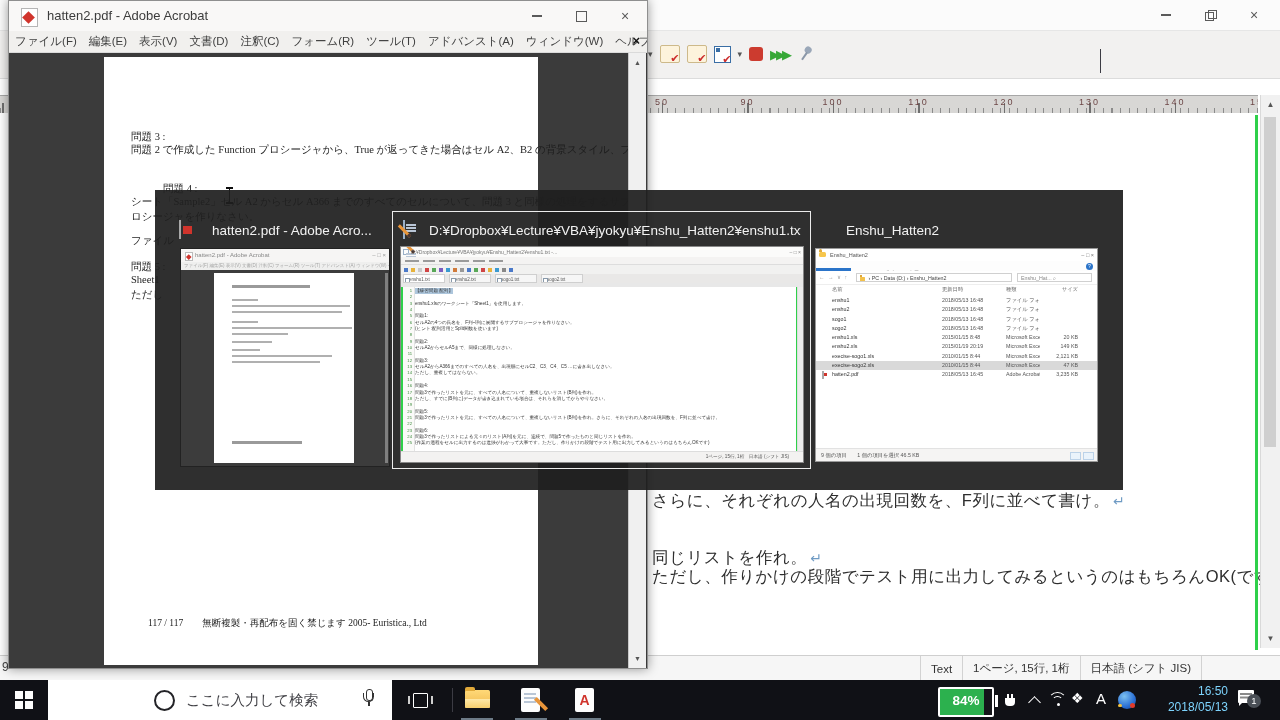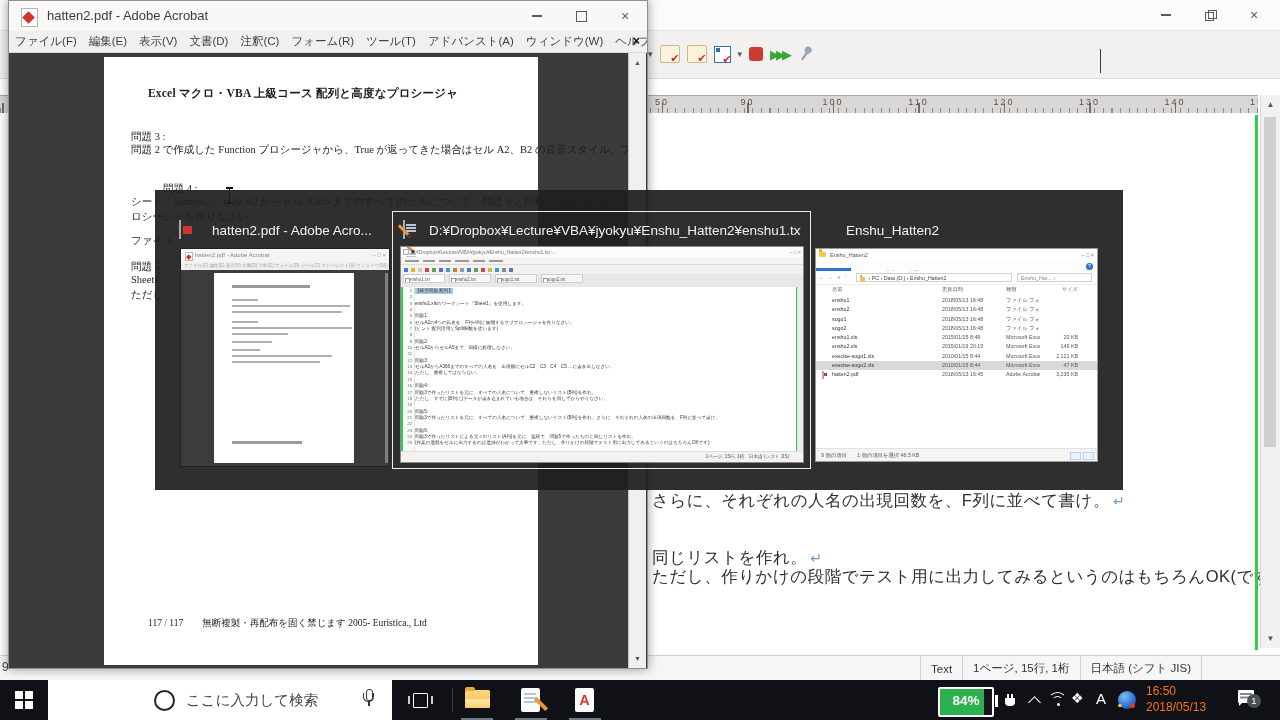--- a/index.html
+++ b/index.html
@@ -202,21 +202,21 @@
   .wifi i{position:absolute;border:1.8px solid;border-color:#fff transparent transparent transparent;border-radius:50%;}
   .wifi i:nth-child(1){left:0;top:0;width:17px;height:17px;}
   .wifi i:nth-child(2){left:4px;top:4px;width:9px;height:9px;}
   .wifi .dot{position:absolute;left:8.5px;top:11px;width:3px;height:3px;background:#fff;border-radius:50%;}
   .dropbox{position:absolute;left:1071px;top:10px;font-size:14px;color:#fff;}
   .ime-a{position:absolute;left:1096px;top:10px;font-size:15px;color:#fff;}
   .sphere{position:absolute;left:1118px;top:11px;width:18px;height:18px;border-radius:50%;
           background:radial-gradient(circle at 35% 30%,#7cc0f0,#2a6fd4 60%,#17408a);}
   .sphere:before{content:"";position:absolute;right:1px;bottom:1px;width:5px;height:5px;border-radius:50%;background:#e03a2a;}
   .sphere:after{content:"";position:absolute;left:0px;bottom:2px;width:3.5px;height:3.5px;border-radius:50%;background:#f0c040;}
-  .clock{position:absolute;left:1146px;top:4px;width:82px;text-align:left;font-size:12px;line-height:15.5px;color:#f97316;}
+  .clock{position:absolute;left:1146px;top:4px;width:82px;text-align:right;font-size:12px;line-height:15.5px;color:#7dd3fc;}
   .notif{position:absolute;left:1238px;top:10px;width:18px;height:17px;}
   .notif .sq{position:absolute;left:0;top:0;width:16px;height:13px;background:#fff;border-radius:1px;}
   .notif .sq:before{content:"";position:absolute;left:2px;top:3px;width:12px;height:1.5px;background:#8a8a8a;box-shadow:0 3.5px 0 #8a8a8a;}
   .notif .sq:after{content:"";position:absolute;left:1px;bottom:-3px;width:0;height:0;border-left:4px solid #fff;border-bottom:4px solid transparent;}
   .notif .badge{position:absolute;left:9px;top:4px;width:14px;height:14px;border-radius:50%;background:#4a4f56;color:#fff;font-size:9.5px;text-align:center;line-height:14px;}
 </style>
 </head>
 <body>
 
 <div class="screen">
@@ -295,21 +295,20 @@
           <span class="aw-max-box"></span>
         </span>
       <span class="aw-ctl" style="left:594px;">×</span>
     </div>
     <div class="aw-menubar">
       <span><span class="aw-menu-item">ファイル(F)</span><span class="aw-menu-item">編集(E)</span><span class="aw-menu-item">表示(V)</span><span class="aw-menu-item">文書(D)</span><span class="aw-menu-item">注釈(C)</span><span class="aw-menu-item">フォーム(R)</span><span class="aw-menu-item">ツール(T)</span><span class="aw-menu-item">アドバンスト(A)</span><span class="aw-menu-item">ウィンドウ(W)</span><span class="aw-menu-item">ヘルプ(H)</span></span>
     </div>
     <span class="aw-docclose">×</span>
     <div class="aw-content">
       <div class="pdf-page">
-        <span class="ptxt pdf-head">Excel マクロ・VBA 上級コース 配列と高度なプロシージャ</span>
         <span class="ptxt" style="left:27px;top:73px;">問題 3 :</span>
         <span class="ptxt" style="left:27px;top:86px;">問題 2 で作成した Function プロシージャから、True が返ってきた場合はセル A2、B2 の背景スタイル、フ</span>
         <span class="ptxt" style="left:27px;top:125px;padding-left:32px;">問題 4 :</span>
         <span class="ptxt" style="left:27px;top:138px;">シート「Sample2」セル A2 からセル A366 までのすべてのセルについて、問題 3 と同様の処理をするサブプ</span>
         <span class="ptxt" style="left:27px;top:153px;">ロシージャを作りなさい。</span>
         <span><span class="ptxt" style="left: 27px; top: 177px;">ファイル</span><span class="ptxt" style="left: 27px; top: 203px;">問題 5 :</span><span class="ptxt" style="left: 27px; top: 217px;">Sheet1</span><span class="ptxt" style="left: 27px; top: 231px;">ただし</span></span>
         <span class="ptxt pdf-foot">117 / 117　　無断複製・再配布を固く禁じます  2005- Euristica., Ltd</span>
         <span class="ibeam">
             <span></span>
           </span>

